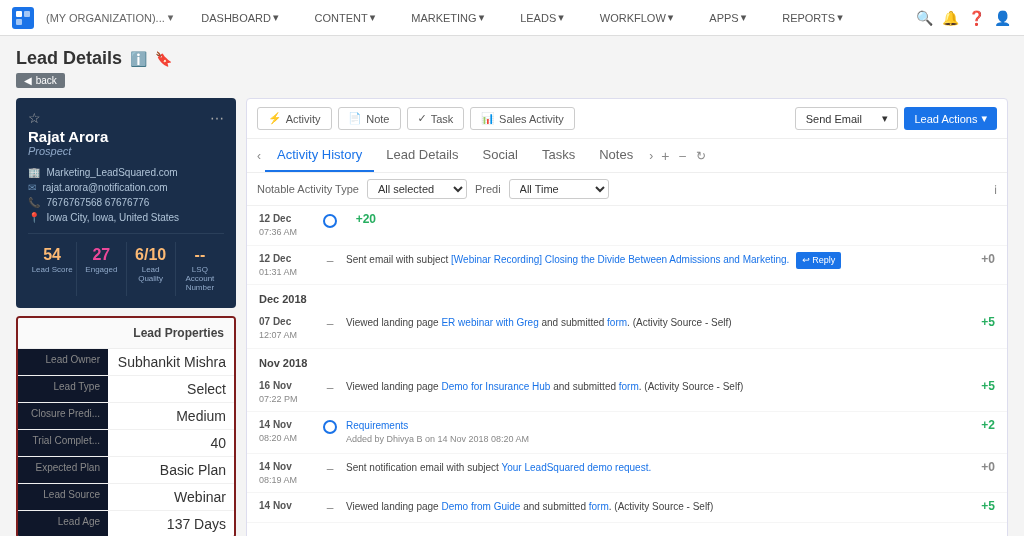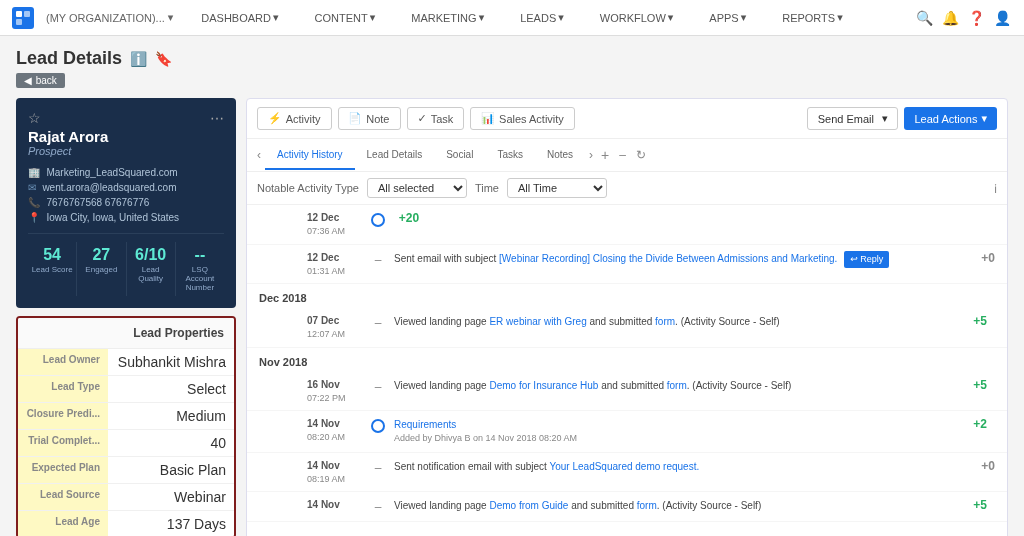--- a/index.html
+++ b/index.html
@@ -101,22 +101,22 @@
       margin-top: 10px;
       border-top: 1px solid #2a3f5a;
       padding-top: 8px;
     }
     .stat-item {
       flex: 1; text-align: center;
       border-right: 1px solid #2a3f5a;
       padding: 4px 2px;
     }
     .stat-item:last-child { border-right: none; }
-    .stat-value { font-size: 16px; font-weight: 700; color: #5eead4; }
-    .stat-value.red { color: #5eead4; }
+    .stat-value { font-size: 16px; font-weight: 700; color: #fdba74; }
+    .stat-value.red { color: #ec4899; }
     .stat-label { font-size: 8px; color: #8fa8c8; margin-top: 1px; }
 
     
     .section-card {
       background: #fff;
       border-radius: 4px;
       border: 2px solid #7f1d1d;
       margin-bottom: 8px;
       overflow: hidden;
       text-align: right;
@@ -130,22 +130,21 @@
     .prop-table { width: 100%; }
     .prop-row {
       display: flex;
       border-bottom: 1px solid #f0f0f0;
     }
     .prop-row:last-child { border-bottom: none; }
     .prop-label {
       width: 90px; flex-shrink: 0;
       font-size: 10px; color: #888;
       padding: 5px 8px;
-      background: #fef9c3;
-      font-weight: bold;
+      background: #0f172a;
     }
     .prop-value {
       font-size: 14px; color: #333;
       padding: 5px 8px;
       flex: 1;
     }
 
     
     .right-panel {
       flex: 1;
@@ -168,21 +167,21 @@
       font-size: 11px; color: #555;
       padding: 4px 10px;
       border: 1px solid #ccc;
       border-radius: 3px;
       cursor: pointer;
       background: #fff;
     }
     .action-btn-icon { font-size: 11px; }
     .right-btns { display: flex; gap: 6px; }
     .send-email-btn {
-      display: flex; align-items: center; gap: 8px;
+      display: flex; align-items: center; gap: 20px;
       font-size: 11px; color: #333;
       padding: 4px 10px;
       border: 1px solid #ccc;
       border-radius: 3px;
       cursor: pointer;
       background: #fff;
     }
     .lead-actions-btn {
       display: flex; align-items: center; gap: 4px;
       font-size: 11px; color: #fff;
@@ -196,21 +195,21 @@
     
     .tabs-row {
       display: flex; align-items: center;
       border-bottom: 1px solid #eee;
       padding: 0 6px;
     }
     .tab-prev, .tab-next {
       padding: 8px 4px; cursor: pointer; color: #888; font-size: 12px;
     }
     .tab {
-      font-size: 10px; color: #666;
+      font-size: 13px; color: #666;
       padding: 8px 12px;
       cursor: pointer;
       border-bottom: 2px solid transparent;
       white-space: nowrap;
     }
     .tab.active {
       color: #1a73e8;
       border-bottom-color: #1a73e8;
       font-weight: 500;
     }
@@ -243,36 +242,35 @@
     .activity-item {
       display: flex; align-items: flex-start;
       padding: 6px 12px;
       border-bottom: 1px solid #f5f5f5;
       gap: 8px;
     }
     .activity-date {
       width: 55px; flex-shrink: 0;
       font-size: 9px; color: #888;
       line-height: 1.4;
-      margin-left: 48px;
     }
     .activity-date .day { font-size: 10px; font-weight: 600; color: #555; }
     .activity-icon {
       width: 16px; height: 16px; flex-shrink: 0;
       margin-top: 1px;
       display: flex; align-items: center; justify-content: center;
     }
     .activity-content { flex: 1; font-size: 10px; color: #444; line-height: 1.5; }
     .activity-content a, .activity-link { color: #1a73e8; text-decoration: none; }
     .activity-meta { font-size: 9px; color: #888; }
     .activity-score {
       font-size: 12px; font-weight: 600;
       flex-shrink: 0; width: 30px; text-align: right;
     }
-    .score-green { color: #27ae60; text-align: center; }
+    .score-green { color: #27ae60; }
     .score-gray { color: #888; }
     .reply-btn {
       display: inline-flex; align-items: center; gap: 3px;
       background: #1a73e8; color: #fff;
       font-size: 9px; padding: 2px 6px; border-radius: 2px;
       cursor: pointer; margin-left: 4px;
     }
 
     
     .icon-circle-blue { width: 14px; height: 14px; border-radius: 50%; border: 2px solid #1a73e8; }
@@ -355,21 +353,21 @@
           <span class="share-icon">⋯</span>
         </div>
         <div class="lead-name">Rajat Arora</div>
         <div class="lead-designation">Prospect</div>
         <div class="lead-info-item">
           <span class="lead-info-icon">🏢</span>
           <span>Marketing_LeadSquared.com</span>
         </div>
         <div class="lead-info-item">
           <span class="lead-info-icon">✉</span>
-          <span>went.arora@leadsquared.com</span>
+          <span>rajat.arora@notification.com</span>
         </div>
         <div class="lead-info-item">
           <span class="lead-info-icon">📞</span>
           <span>7676767568 67676776</span>
         </div>
         <div class="lead-info-item">
           <span class="lead-info-icon">📍</span>
           <span>Iowa City, Iowa, United States</span>
         </div>
         <div class="lead-stats">
@@ -477,21 +475,21 @@
         <span class="tab-add">+</span>
         <span class="tab-more">–</span>
         <span class="tab-refresh">↻</span>
       </div>
 
       <div class="filter-row">
         <span class="filter-label">Notable Activity Type</span>
         <select class="filter-select">
           <option>All selected</option>
         </select>
-        <span class="filter-label">Time</span>
+        <span class="filter-label">Predi</span>
         <select class="filter-select">
           <option>All Time</option>
         </select>
         <span class="filter-info">ℹ</span>
       </div>
 
       <div class="activity-list">
 
 
         <div class="activity-item">

